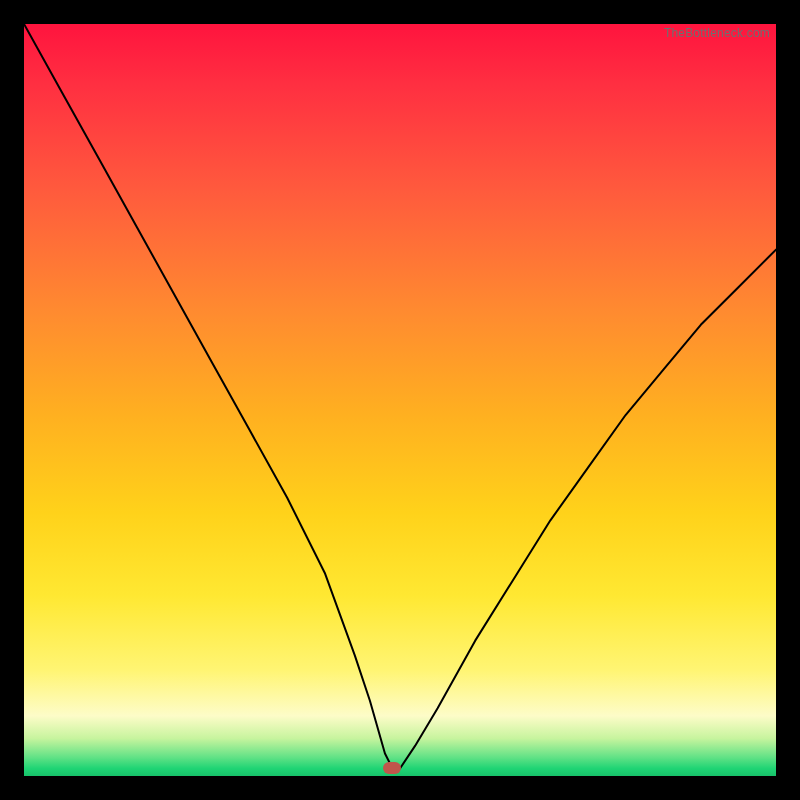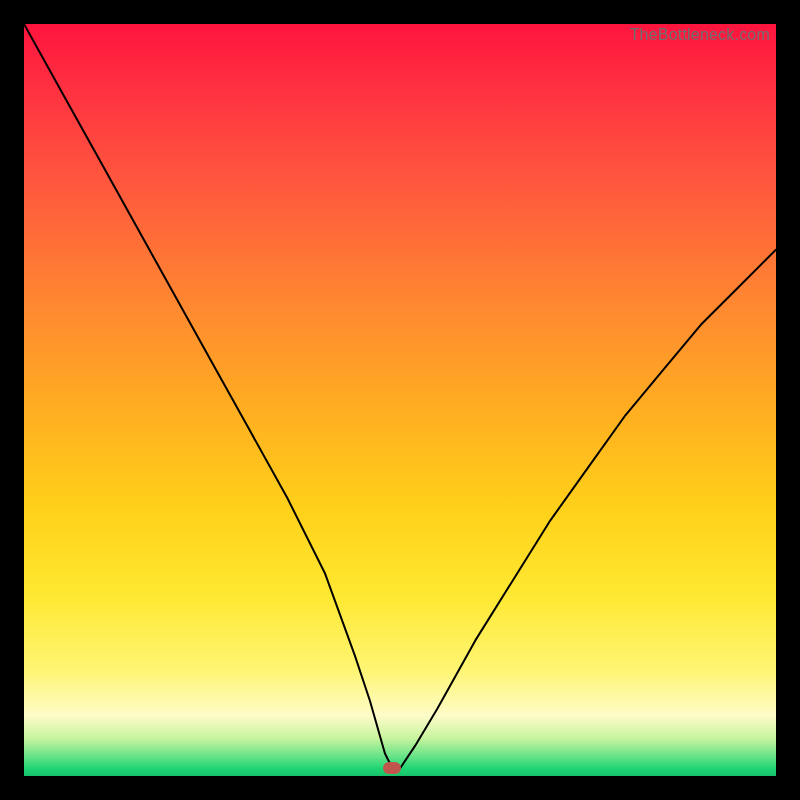--- a/index.html
+++ b/index.html
@@ -44,21 +44,21 @@
       #62e286 97.5%,
       #1fd474 99%,
       #17c26a 100%
     );
   }
   .watermark {
     position: absolute;
     top: 2px;
     right: 6px;
     color: #6f6f6f;
-    font-size: 16px;
+    font-size: 12px;
     letter-spacing: 0.2px;
     font-weight: 500;
     user-select: none;
   }
   svg.curve {
     position: absolute;
     inset: 0;
     width: 100%;
     height: 100%;
   }

